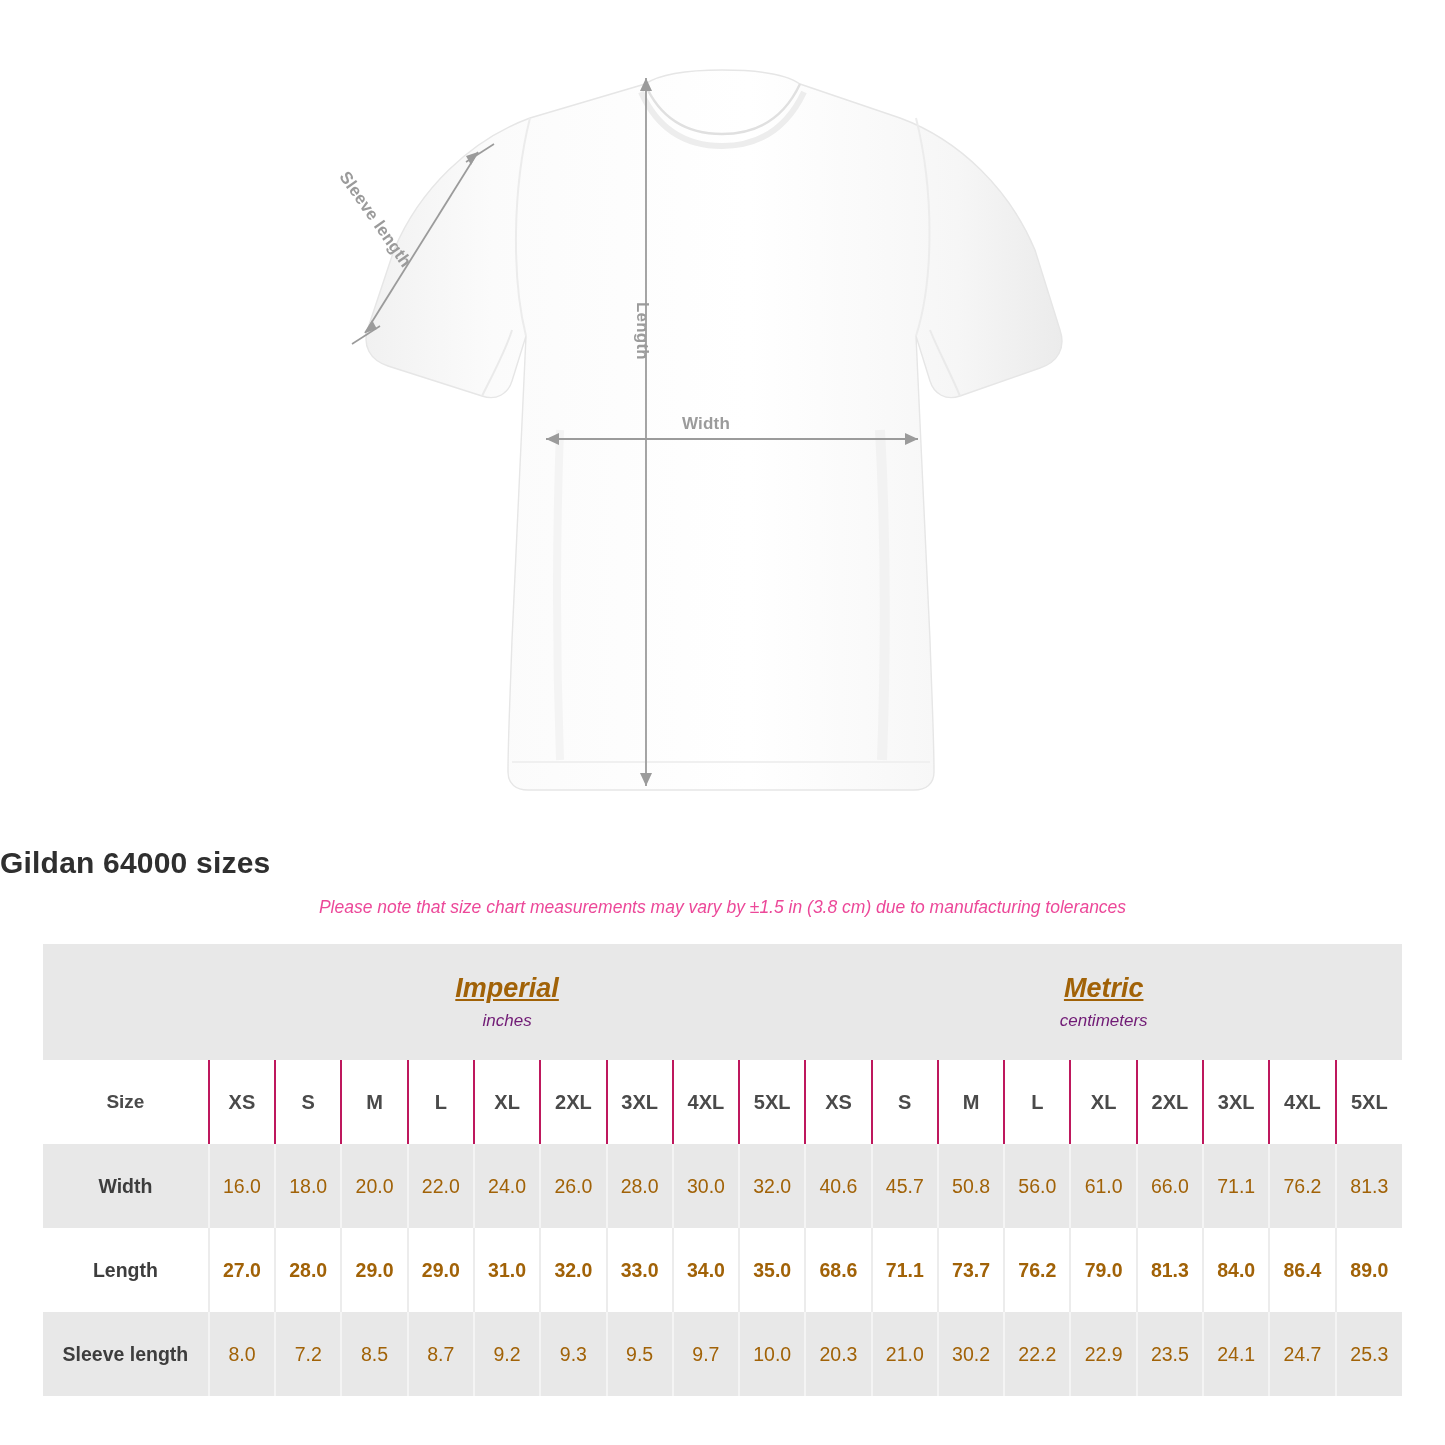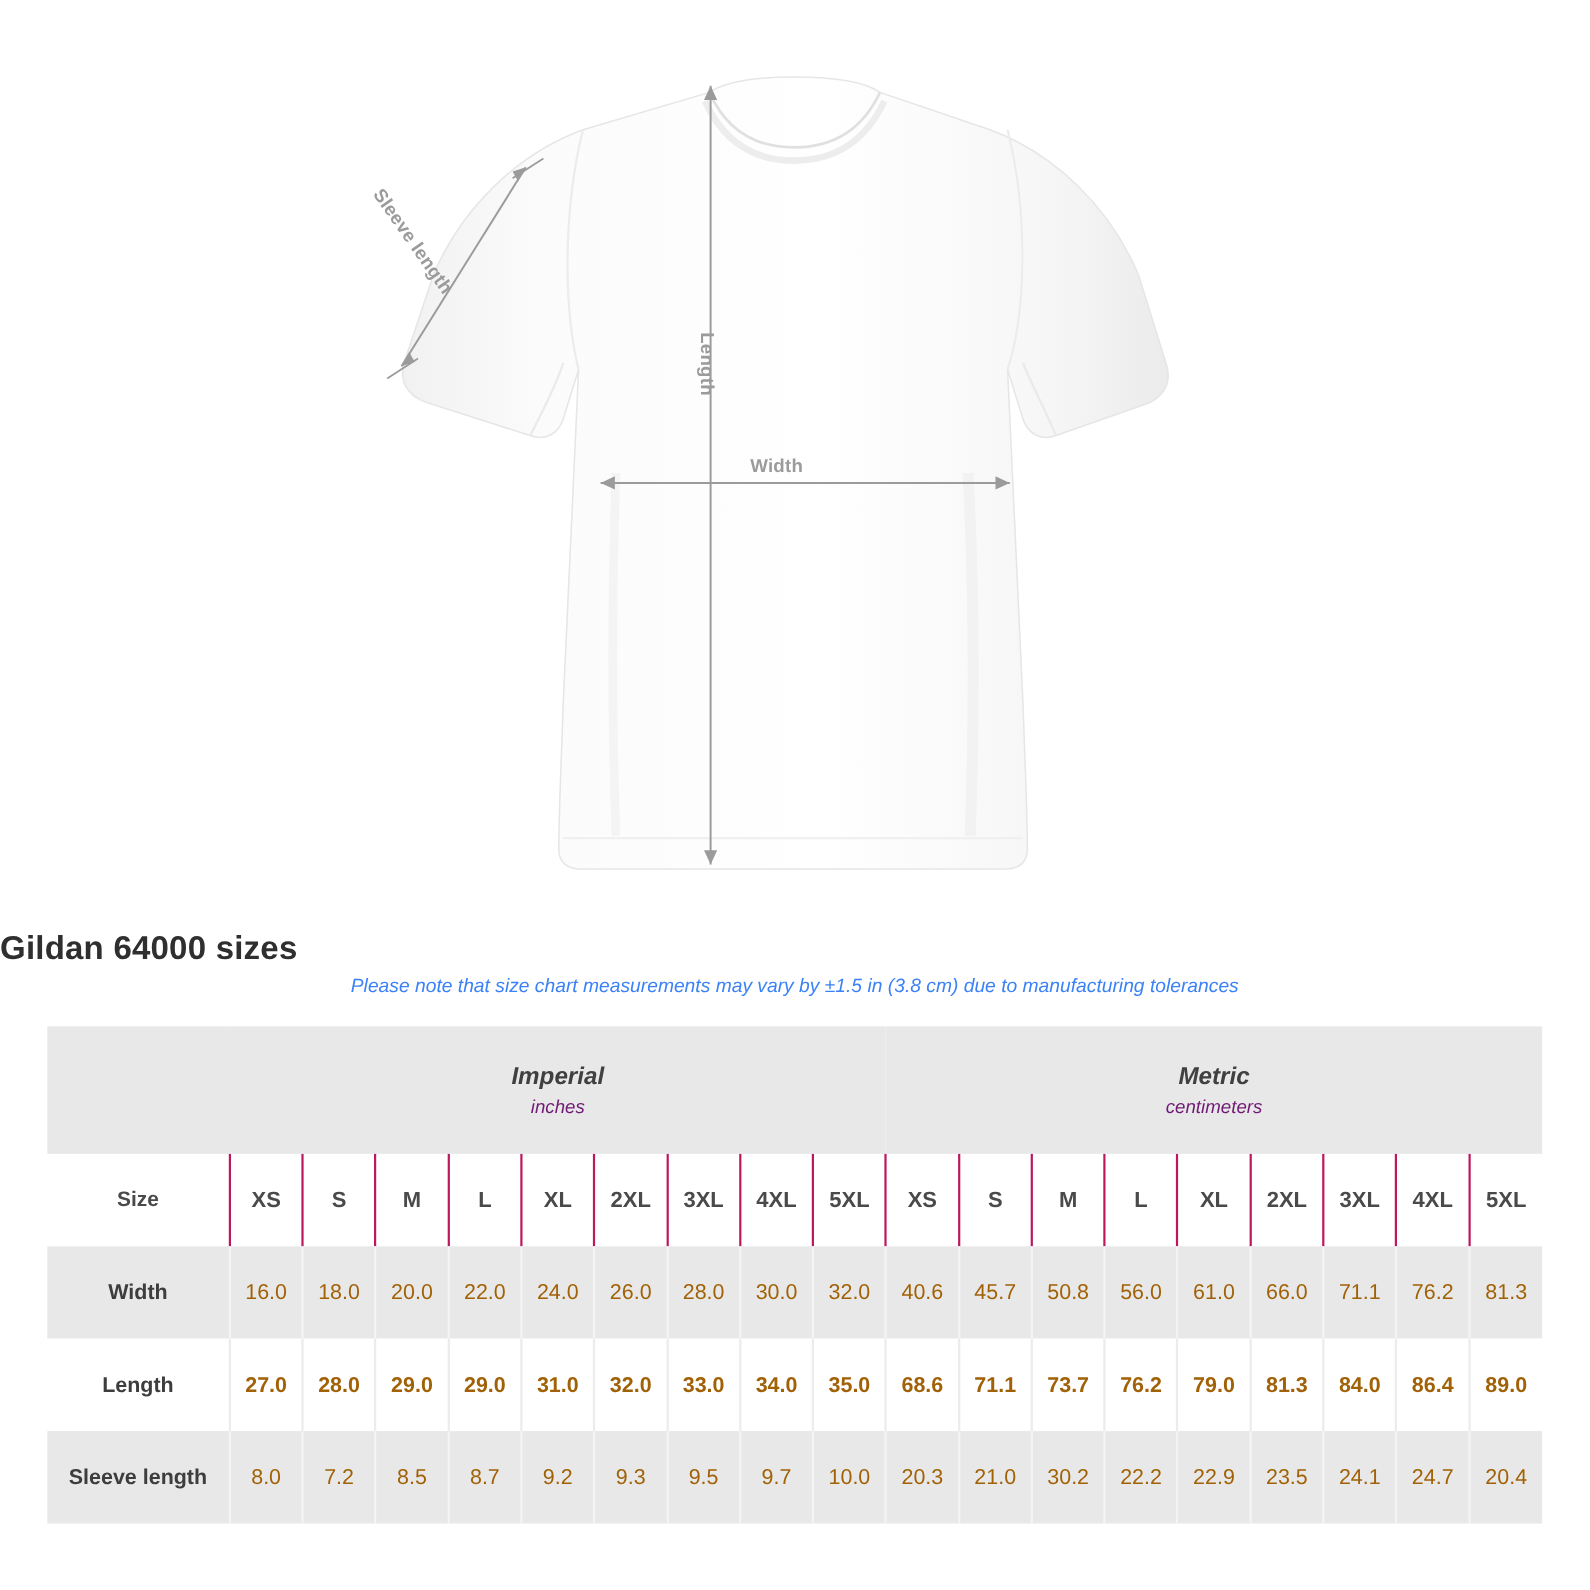--- a/index.html
+++ b/index.html
@@ -57,22 +57,22 @@
     font-size: 30px;
     font-weight: bold;
     color: #2f2f2f;
     margin: 16px 0 0 0;
     letter-spacing: 0.2px;
   }
   .chart-note {
     text-align: center;
     font-size: 17.5px;
     font-style: italic;
-    color: #3b82f6;
-    margin: 6px 0 0 0;
+    color: #ec4899;
+    margin: 17px 0 0 0;
   }
 
   
   .table-wrap {
     margin-top: 26px;
     padding: 0 43px;
     box-sizing: border-box;
     width: 1445px;
   }
   table.size-table {
@@ -84,25 +84,26 @@
     padding: 0;
     margin: 0;
   }
   .unit-head {
     height: 116px;
     background: #e8e8e8;
     text-align: center;
     vertical-align: middle;
   }
   .unit-head .u-name {
-    font-size: 22px;
+    font-size: 27px;
     font-style: italic;
     font-weight: bold;
-    color: #404040;
+    color: #a16207;
     line-height: 1.15;
+    text-decoration: underline;
   }
   .unit-head .u-sub {
     font-size: 17px;
     font-style: italic;
     color: #701a75;
     margin-top: 6px;
   }
   .corner-cell {
     background: #e8e8e8;
   }
@@ -323,17 +324,17 @@
         <td>9.7</td>
         <td>10.0</td>
         <td>20.3</td>
         <td>21.0</td>
         <td>30.2</td>
         <td>22.2</td>
         <td>22.9</td>
         <td>23.5</td>
         <td>24.1</td>
         <td>24.7</td>
-        <td class="last">20.4</td>
+        <td class="last">25.3</td>
       </tr>
     </tbody>
   </table>
 </div>
 
 </body></html>

